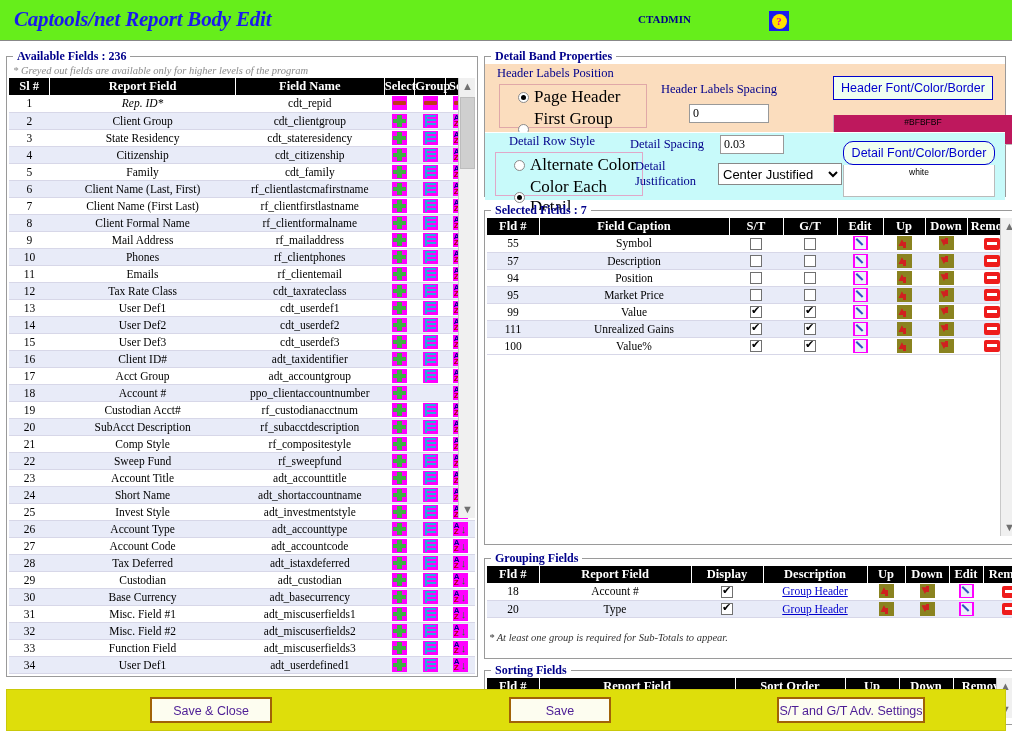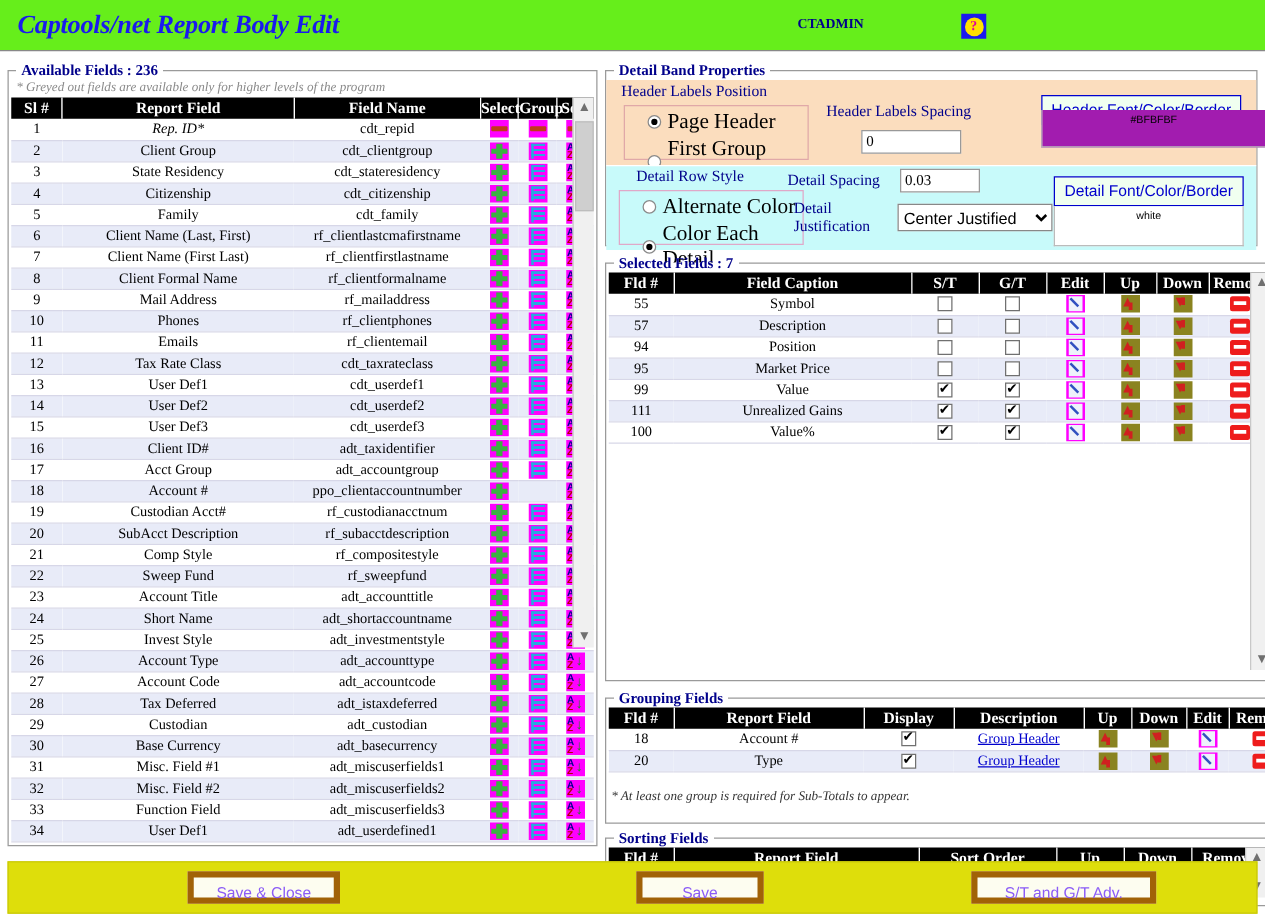--- a/index.html
+++ b/index.html
@@ -305,22 +305,22 @@
 
   
   #footer-bar {
     position: absolute; left: 6px; top: 646px;
     width: 1000px; height: 42px;
     background: #dede0b;
     border: 1px solid #c9c90a;
     display: flex; align-items: center;
   }
   .foot-btn {
-    border: 5px solid #a16207; background: #fdfdf0;
-    color: #8b5cf6; font-size: 12.5px;
+    border: 2px solid #a16207; background: #fdfdf0;
+    color: #4c1d95; font-size: 12.5px;
     font-family: "Liberation Sans", sans-serif;
     height: 26px; cursor: pointer; text-align: center;
     line-height: 24px;
   }
 </style>
 </head>
 <body>
 
 <div id="titlebar">
   <div id="app-title">Captools/net Report Body Edit</div>
@@ -650,42 +650,42 @@
           <span>Page Header</span>
         </div>
         <div class="radio-line">
           <span class="radio"></span>
           <span>First Group Header</span>
         </div>
       </div>
       <div class="lbl" style="position:absolute;left:176px;top:18px;">Header Labels Spacing</div>
       <input class="txt" style="position: absolute; left: 204px; top: 40px; width: 80px; height: 19px;" value="0">
       <div class="fcb-btn" style="position:absolute;left:348px;top:12px;width:160px;height:24px;line-height:22px;">Header Font/Color/Border</div>
-      <div class="fcb-prev" style="position:absolute;left:348px;top:24px;width:180px;height:30px;background:#a21caf;">#BFBFBF</div>
+      <div class="fcb-prev" style="position:absolute;left:348px;top:51px;width:180px;height:30px;background:#be185d;">#BFBFBF</div>
     </div>
 
     <div id="det-row">
       <div class="lbl" style="position:absolute;left:24px;top:1px;">Detail Row Style</div>
       <div class="sublabelbox" style="left:10px;top:19px;width:148px;height:44px;border-color:#e0a8c8;">
         <div class="radio-line">
           <span class="radio"></span>
           <span>Alternate Color</span>
         </div>
         <div class="radio-line">
           <span class="radio on"></span>
           <span>Color Each Detail</span>
         </div>
       </div>
       <div class="lbl" style="position:absolute;left:145px;top:4px;">Detail Spacing</div>
       <input class="txt" style="position: absolute; left: 235px; top: 2px; width: 64px; height: 19px;" value="0.03">
       <div class="lbl" style="position:absolute;left:150px;top:26px;width:76px;line-height:15px;">Detail Justification</div>
       <select class="sel" style="position:absolute;left:233px;top:30px;width:124px;">
         <option>Center Justified</option>
       </select>
-      <div class="fcb-btn" style="position:absolute;left:358px;top:8px;width:152px;height:24px;line-height:22px;">Detail Font/Color/Border</div>
+      <div class="fcb-btn" style="position:absolute;left:358px;top:8px;width:152px;height:24px;line-height:22px;border-radius:10px;">Detail Font/Color/Border</div>
       <div class="fcb-prev" style="position:absolute;left:358px;top:32px;width:152px;height:32px;background:#ffffff;">white</div>
     </div>
   </fieldset>
 
   <fieldset class="box" id="sel-box">
     <legend>Selected Fields : 7</legend>
     <div style="position:relative;margin:0 2px;height:318px;">
       <table class="grid">
         <colgroup>
           <col style="width:52px">

